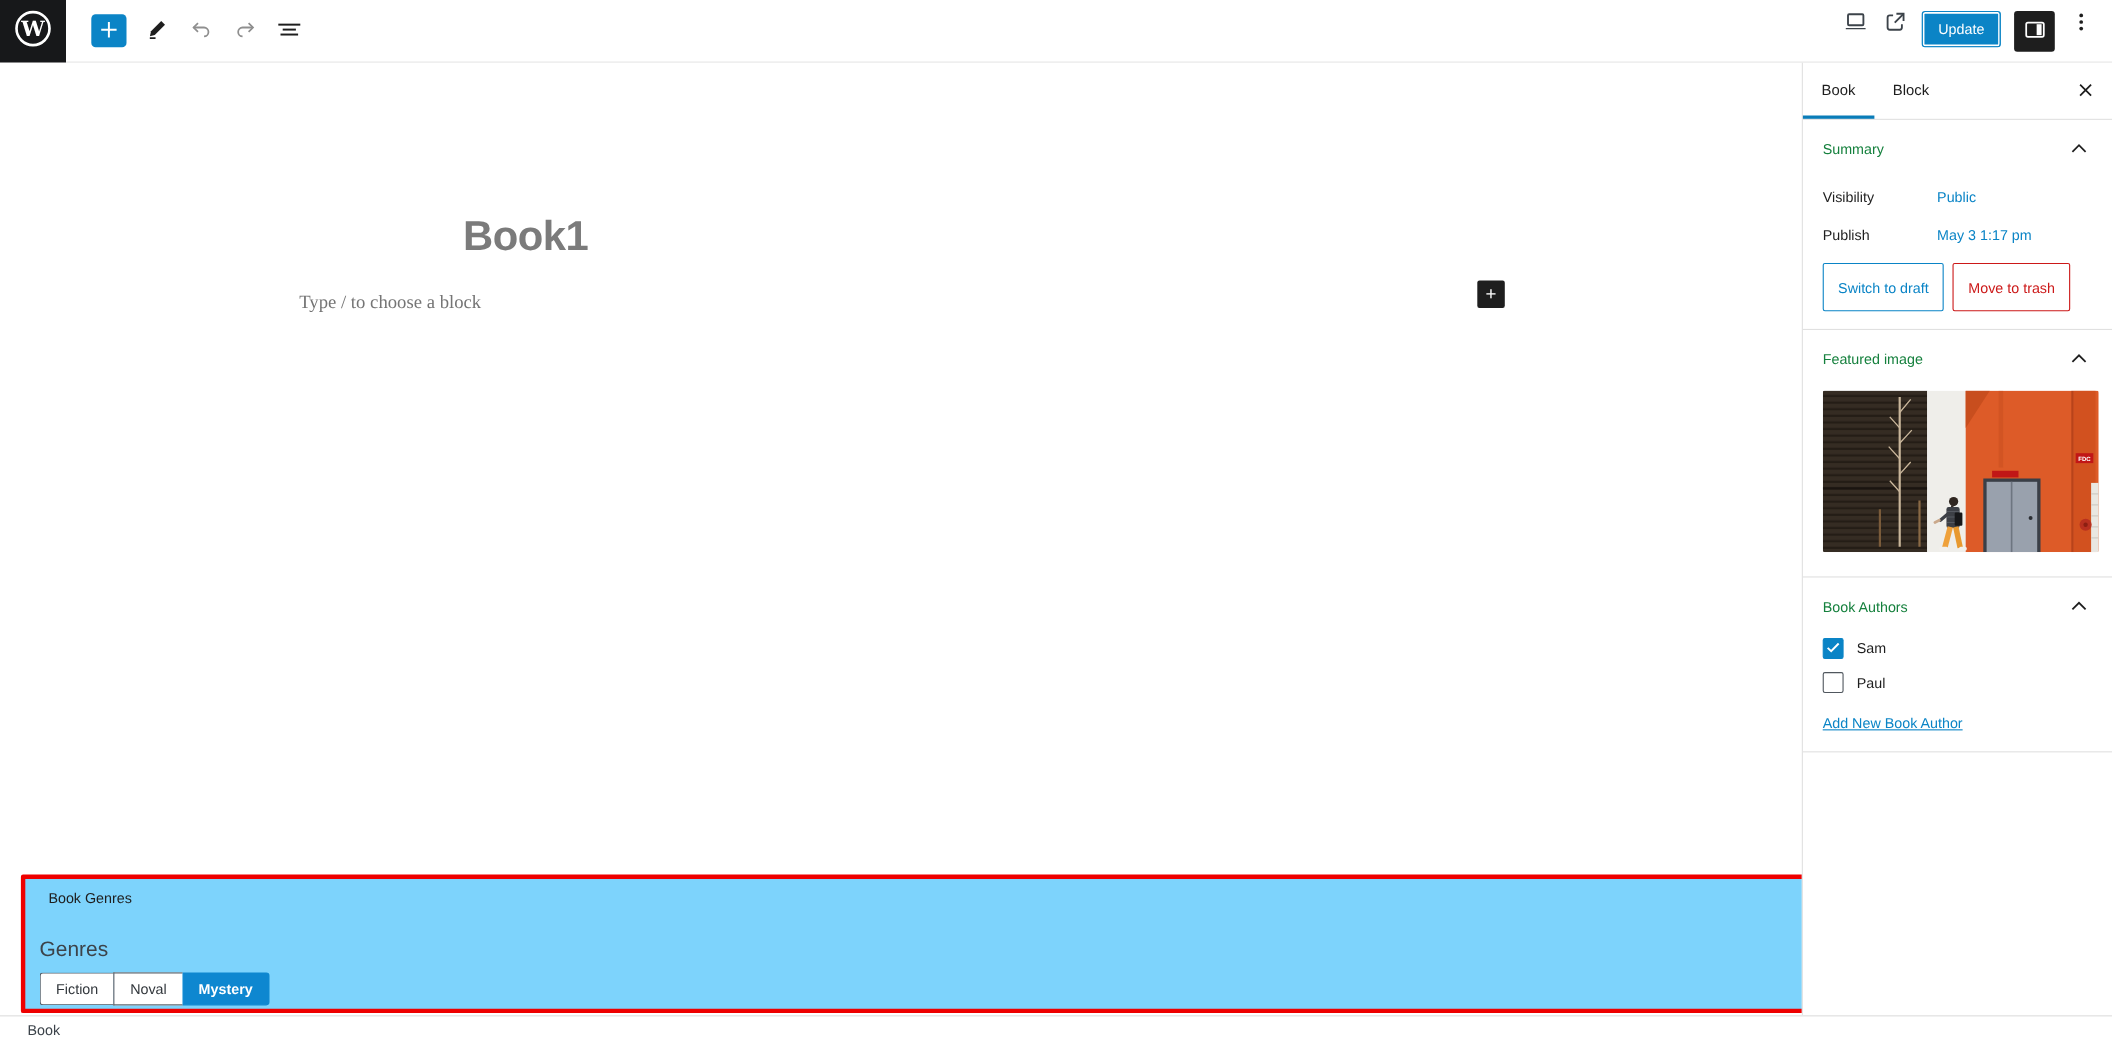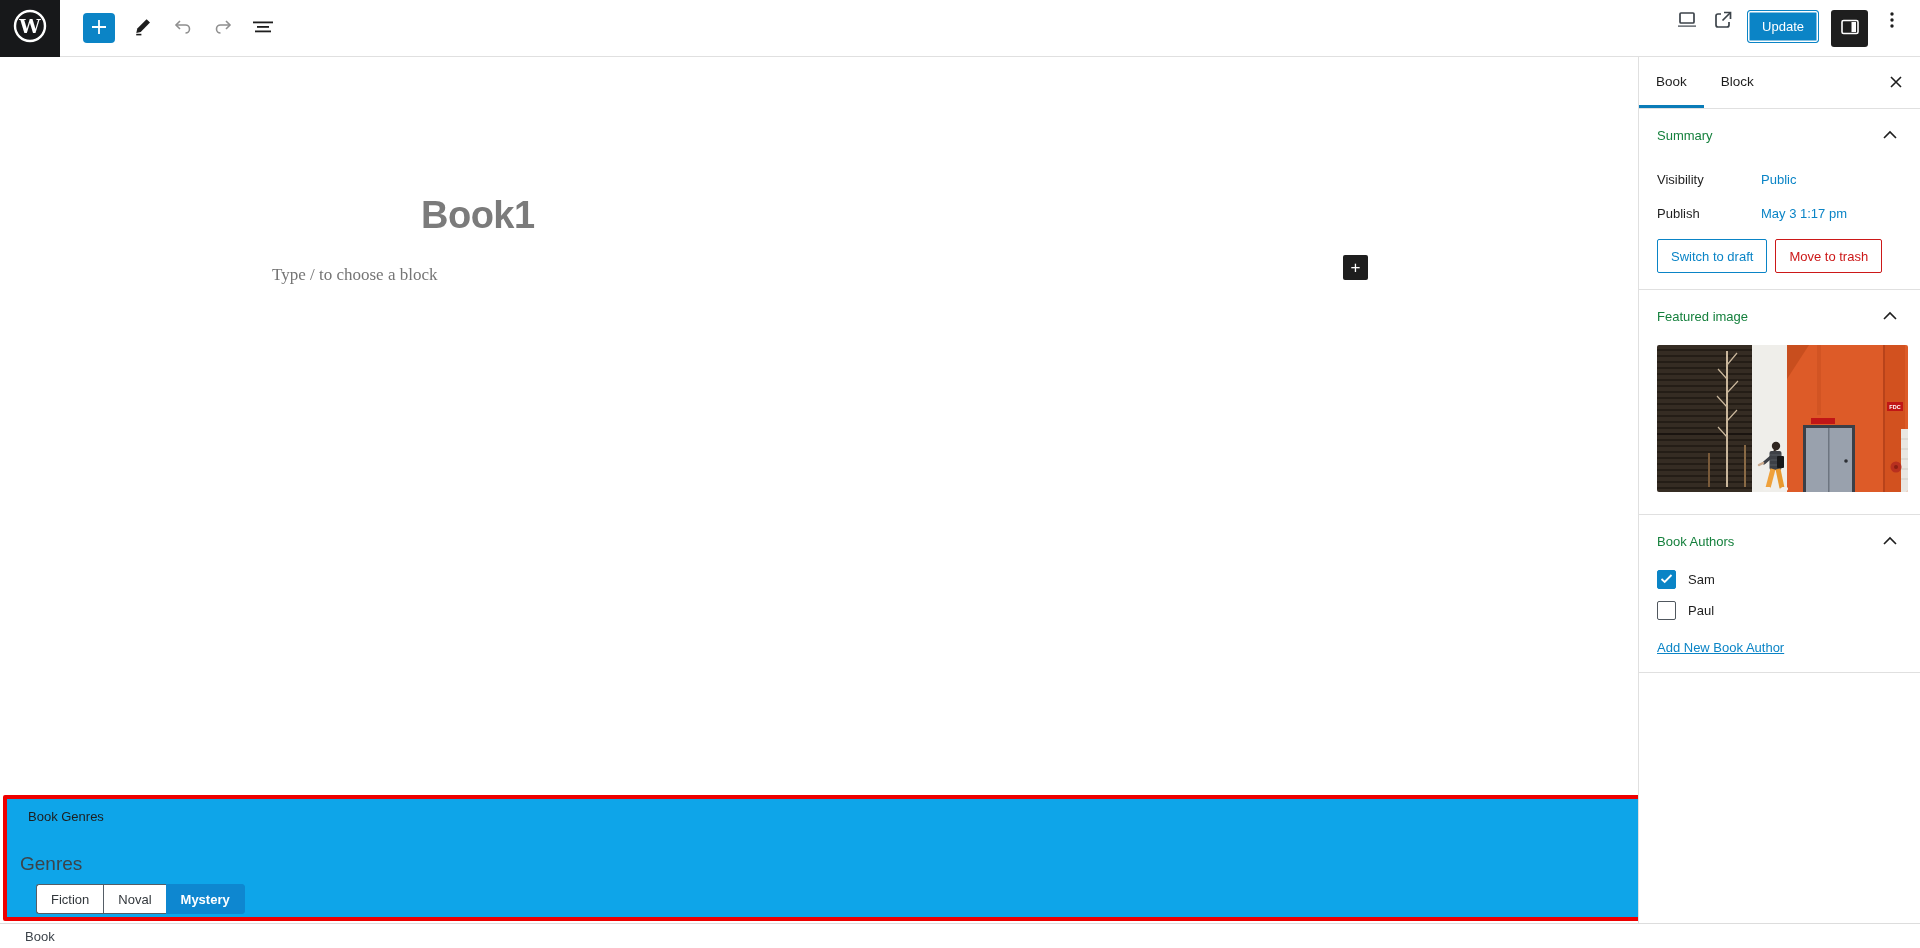--- a/index.html
+++ b/index.html
@@ -28,32 +28,32 @@
   .canvas { position:absolute; top:57px; left:0; width:1638px; height:866px; background:#fff; }
   .post-title { position:absolute; left:421px; top:137px; font-size:38px; font-weight:700;
     color:#7b7b7b; letter-spacing:-.5px; outline:none; }
   .block-placeholder { position:absolute; left:272px; top:208px;
     font-family:"Liberation Serif", serif; font-size:17px; color:#757575; }
   .block-inserter { position:absolute; left:1343px; top:198px; width:25px; height:25px;
     background:#1e1e1e; color:#fff; border:none; border-radius:2px; font-size:17px;
     line-height:23px; text-align:center; cursor:pointer; }
 
   
-  .metabox { position:absolute; left:3px; top:738px; width:1739px; height:126px;
-    border:4px solid #ee0000; border-radius:2px; background:#0ea5e9; }
+  .metabox { position:absolute; left:19px; top:738px; width:1739px; height:126px;
+    border:4px solid #ee0000; border-radius:2px; background:#7dd3fc; }
   .metabox-header { position:relative; padding:10px 0 0 21px; font-size:13px; color:#1e1e1e; }
   .metabox-toggle { position:absolute; right:14px; top:13px; width:0; height:0;
     border-left:5px solid transparent; border-right:5px solid transparent;
     border-bottom:7px solid #787c82; cursor:pointer; }
   .metabox-field-label { margin:29px 0 0 13px; font-size:19px; color:#3c434a; }
   .segmented { display:flex; margin:9px 0 0 13px; }
   .segment { height:30px; padding:0 14px; font-size:13px; background:#fff; color:#32373c;
     border:1px solid #555d66; border-right-width:0; cursor:pointer;
     font-family:"Liberation Sans",sans-serif; }
-  .segment:first-child { border-radius:3px 0 0 3px;margin-left:16px; }
+  .segment:first-child { border-radius:3px 0 0 3px; }
   .segment:last-child { border-radius:0 3px 3px 0; border-right-width:1px; }
   .segment.active { background:#0e87d0; border-color:#0e87d0; color:#fff;font-weight:bold; }
 
   
   .sidebar { position:absolute; top:57px; right:0; width:282px; height:866px; background:#fff;
     border-left:1px solid #e0e0e0; }
   .sb-tabs { height:52px; display:flex; align-items:stretch; border-bottom:1px solid #e0e0e0;
     position:relative; }
   .sb-tab { padding:0 17px; display:flex; align-items:center; font-size:13.5px; color:#1e1e1e;
     cursor:pointer; border-bottom:3px solid transparent; }
@@ -64,21 +64,21 @@
   .panel-header { display:flex; align-items:center; justify-content:space-between;
     font-size:13px; font-weight:500; color:#15803d; }
   .chev-btn { background:none; border:none; cursor:pointer; width:24px; height:20px;
     display:flex; align-items:center; justify-content:center; }
   .kv-rows { margin-top:26px; }
   .kv-row { display:flex; margin-bottom:16px; font-size:13px; line-height:18px; }
   .kv-label { flex:0 0 104px; color:#1e1e1e; }
   .kv-value { color:#0a84c6; cursor:pointer; }
   .url-lines span { display:block; }
   .sb-buttons { display:flex; gap:8px; margin-top:14px; }
-  .btn-outline { height:34px; padding:0 13px; background:#fff; font-size:13px; border-radius:2px;
+  .btn-outline { height:44px; padding:0 13px; background:#fff; font-size:13px; border-radius:2px;
     cursor:pointer; font-family:"Liberation Sans",sans-serif; }
   .btn-blue { border:1px solid #0a84c6; color:#0a84c6; }
   .btn-red { border:1px solid #cc1818; color:#cc1818; }
   .author-row { display:flex; align-items:center; gap:12px; margin-top:12px; font-size:13px; }
   .author-row.first { margin-top:19px; }
   .checkbox { width:19px; height:19px; border:1.5px solid #50575e; border-radius:2px;
     background:#fff; display:flex; align-items:center; justify-content:center; cursor:pointer; }
   .checkbox.checked { background:#0a84c6; border-color:#0a84c6; }
   .add-link { display:inline-block; margin-top:20px; font-size:13px; color:#0a84c6;
     text-decoration:underline; cursor:pointer; }

